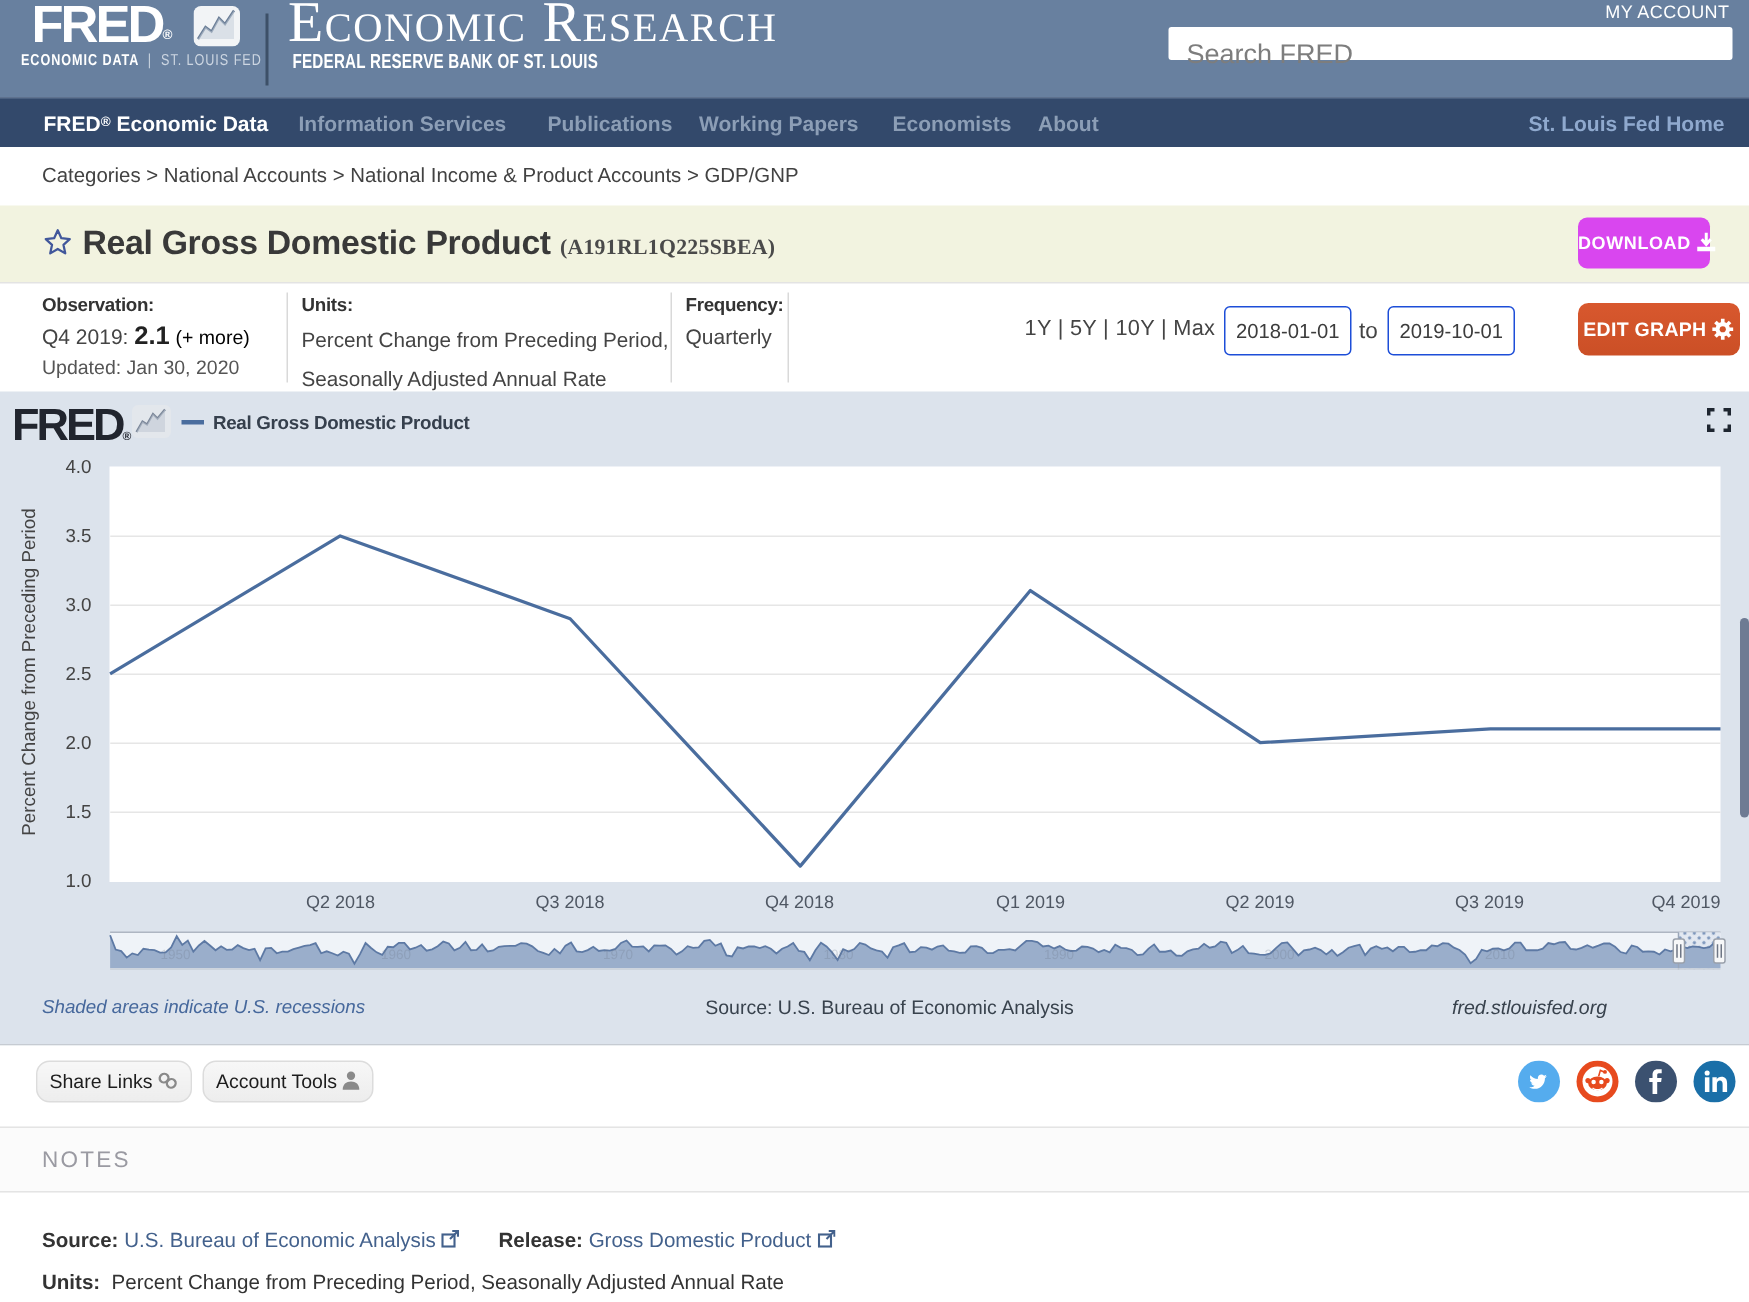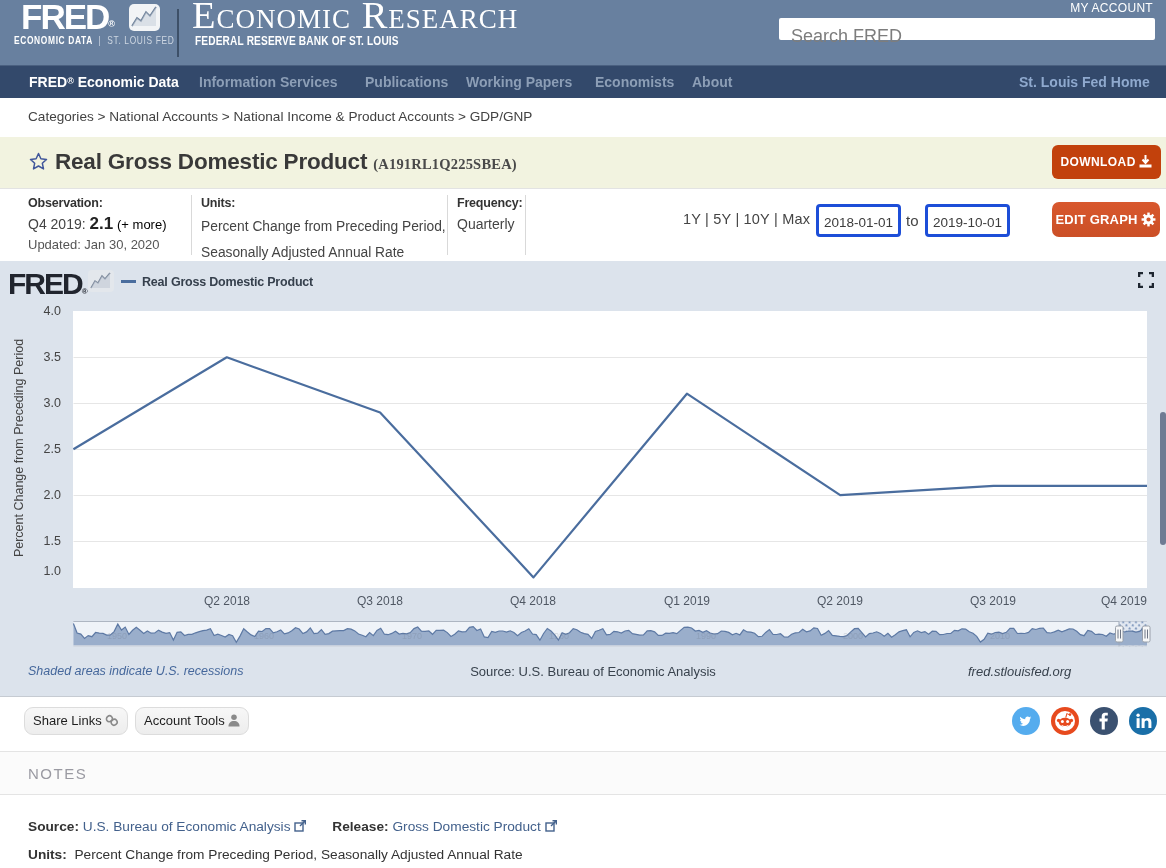--- a/index.html
+++ b/index.html
@@ -28,30 +28,30 @@
 
   
   #crumb { position:absolute; left:0; top:98px; width:1166px; height:39px; background:#fff; }
   #crumb div { position:absolute; left:28px; top:11px; font-size:13.6px; color:#424242; }
 
   
   #titleband { position:absolute; left:0; top:137px; width:1166px; height:51px; background:#F2F3E0; }
   #titleband h1 { position:absolute; left:55px; top:12px; font-size:22.5px; color:#393939; letter-spacing:-0.2px; }
   #seriesid { font-family:"Liberation Serif",serif; font-size:14.5px; font-weight:bold; color:#4a4a4a; letter-spacing:0.2px; }
   #star { position:absolute; left:29px; top:15px; }
-  #dlbtn { position:absolute; left:1052px; top:145px; width:109px; height:34px; background:#c2410c; border-radius:6px; color:#fff; font-size:12px; font-weight:bold; letter-spacing:0.4px; text-align:center; line-height:34px; white-space:nowrap; }
+  #dlbtn { position:absolute; left:1052px; top:145px; width:88px; height:34px; background:#d946ef; border-radius:6px; color:#fff; font-size:12px; font-weight:bold; letter-spacing:0.4px; text-align:center; line-height:34px; white-space:nowrap; }
 
   
   #obsrow { position:absolute; left:0; top:188px; width:1166px; height:73px; background:#fff; border-top:1px solid #E3E3E3; }
   #obsrow .col { position:absolute; top:7px; }
   #obsrow .lbl { font-size:12.5px; font-weight:bold; color:#333; margin-bottom:4px; letter-spacing:-0.2px; }
   #obsrow .val { font-size:14px; color:#444; line-height:20px; }
   .vdiv { position:absolute; top:6px; height:60px; width:1px; background:#D9D9D9; }
   #rngsel { position:absolute; left:683px; top:22px; font-size:14.5px; color:#444; letter-spacing:0.2px; }
-  .dinput { position:absolute; top:15px; width:85px; height:33px; border:3px solid #1d4ed8; border-radius:4px; background:#fff; font-size:13.5px; color:#3c3c3c; text-align:center; line-height:31px; }
+  .dinput { position:absolute; top:15px; width:85px; height:33px; border:1px solid #1d4ed8; border-radius:4px; background:#fff; font-size:13.5px; color:#3c3c3c; text-align:center; line-height:31px; }
   #toword { position:absolute; left:906px; top:23px; font-size:15px; color:#444; }
   #editbtn { position:absolute; left:1052px; top:13px; width:108px; height:35px; background:linear-gradient(#D8582E,#CB4F26); border-radius:7px; color:#fff; font-size:13px; font-weight:bold; text-align:center; line-height:35px; white-space:nowrap; letter-spacing:0.2px; }
 
   
   #chart { position:absolute; left:0; top:261px; width:1166px; height:436px; background:#DCE3EC; border-bottom:1px solid #C6CBD2; }
   #wm { position:absolute; left:8px; top:6px; font-weight:bold; font-size:30px; letter-spacing:-2px; color:#21252E; }
   #wmicon { position:absolute; left:88px; top:9px; }
   #legend { position:absolute; left:121px; top:14px; font-size:12.5px; font-weight:bold; color:#36404D; letter-spacing:-0.2px; }
   #legend .dash { display:inline-block; width:15px; height:3px; background:#4A6D9E; vertical-align:3px; margin-right:6px; }
   #fsicon { position:absolute; left:1138px; top:11px; }
@@ -223,21 +223,21 @@
   <line x1="1147.5" y1="368.5" x2="1147.5" y2="377.5" stroke="#6E7685" stroke-width="1"></line>
 </g>
         </g>
     </svg>
     <div class="ylab" style="top:43px;margin-left:35px;">4.0</div>
     <div class="ylab" style="top:89px;">3.5</div>
     <div class="ylab" style="top:135px;">3.0</div>
     <div class="ylab" style="top:181px;">2.5</div>
     <div class="ylab" style="top:227px;">2.0</div>
     <div class="ylab" style="top:273px;">1.5</div>
-    <div class="ylab" style="top:303px;">1.0</div>
+    <div class="ylab" style="top:319px;">1.0</div>
     <div id="ytitle">Percent Change from Preceding Period</div>
     <div class="xlab" style="left:187px;">Q2 2018</div>
     <div class="xlab" style="left:340px;">Q3 2018</div>
     <div class="xlab" style="left:493px;">Q4 2018</div>
     <div class="xlab" style="left:647px;">Q1 2019</div>
     <div class="xlab" style="left:800px;">Q2 2019</div>
     <div class="xlab" style="left:953px;">Q3 2019</div>
     <div class="xlab" style="left:1084px;">Q4 2019</div>
     <div id="shaded">Shaded areas indicate U.S. recessions</div>
     <div id="src1">Source: U.S. Bureau of Economic Analysis</div>

